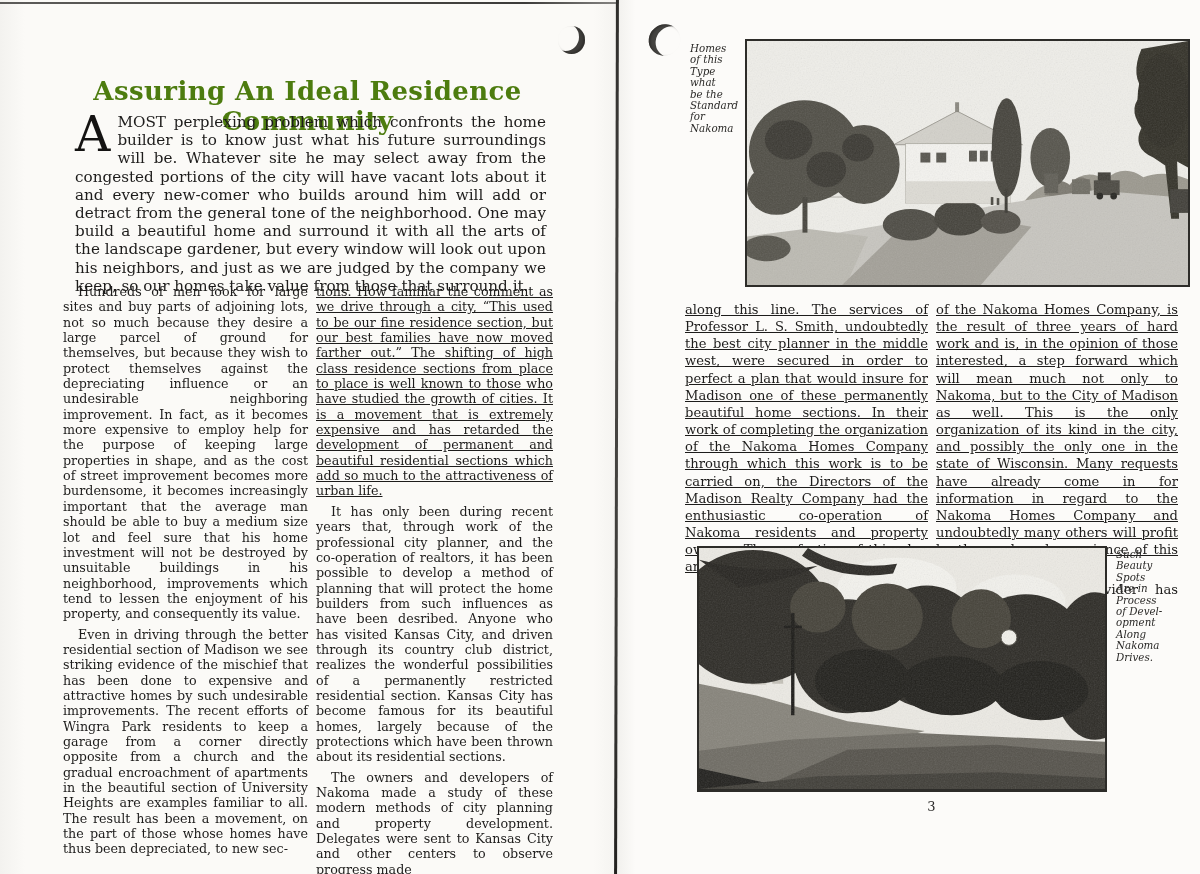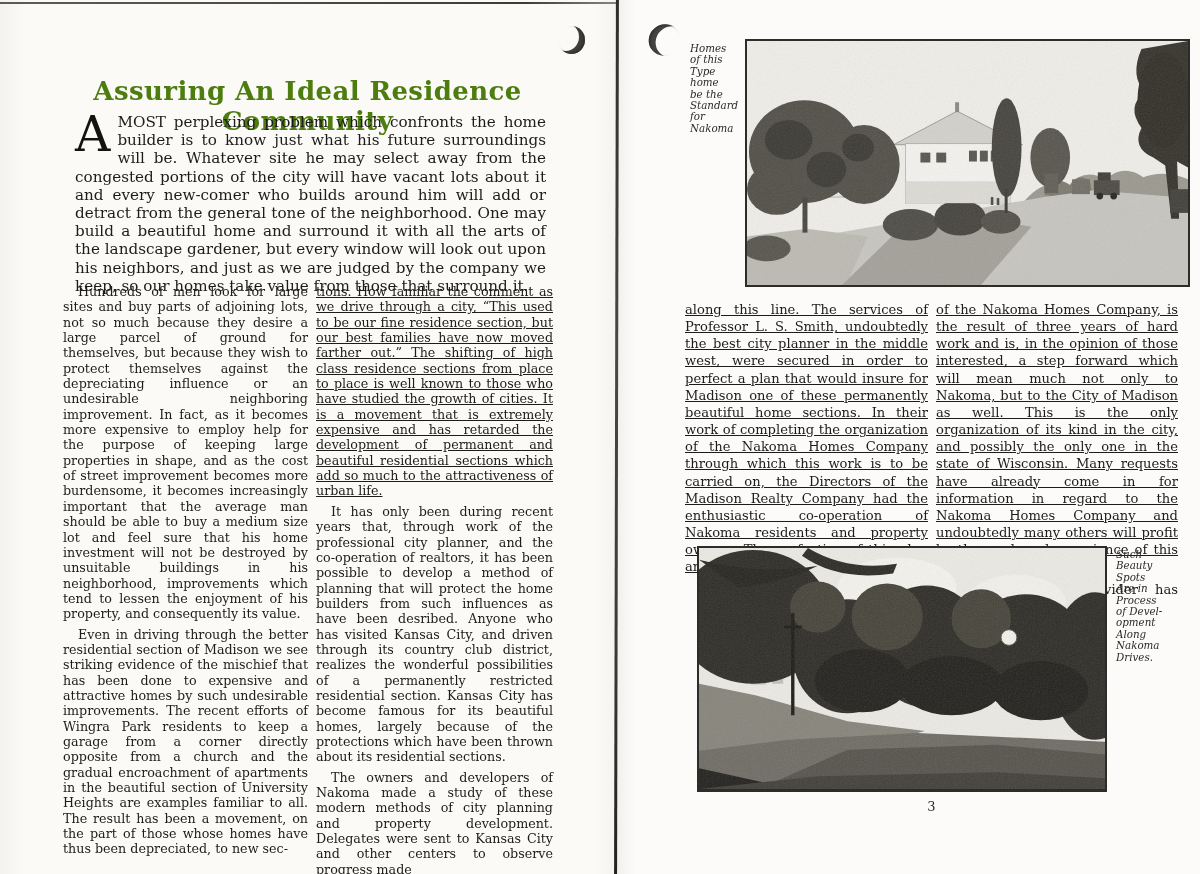--- a/index.html
+++ b/index.html
@@ -108,21 +108,21 @@
 
   <div class="col lcol2">
     <p class="no-indent">tions.  How familiar the comment as we drive through a city, “This used to be our fine residence section, but our best families have now moved farther out.”  The shifting of high class residence sections from place to place is well known to those who have studied the growth of cities.  It is a movement that is extremely expensive and has retarded the development of permanent and beautiful residential sections which add so much to the attractiveness of urban life.</p>
     <p>It has only been during recent years that, through work of the professional city planner, and the co-operation of realtors, it has been possible to develop a method of planning that will protect the home builders from such influences as have been desribed.  Anyone who has visited Kansas City, and driven through its country club district, realizes the wonderful possibilities of a permanently restricted residential section. Kansas City has become famous for its beautiful homes, largely because of the protections which have been thrown about its residential sections.</p>
     <p>The owners and developers of Nakoma made a study of these modern methods of city planning and property development.    Delegates were sent to Kansas City and other centers to observe progress made</p>
   </div>
 
   <div class="photo-caption cap-top">Homes
 of this
 Type
-home
+what
 be the
 Standard
 for
 Nakoma</div>
 
   <div class="photo photo-top">
     <svg viewBox="0 0 445 247" preserveAspectRatio="none">
       <defs>
         <filter id="grain" x="0" y="0" width="100%" height="100%">
           <feTurbulence type="fractalNoise" baseFrequency="0.75" numOctaves="2" stitchTiles="stitch"></feTurbulence>

